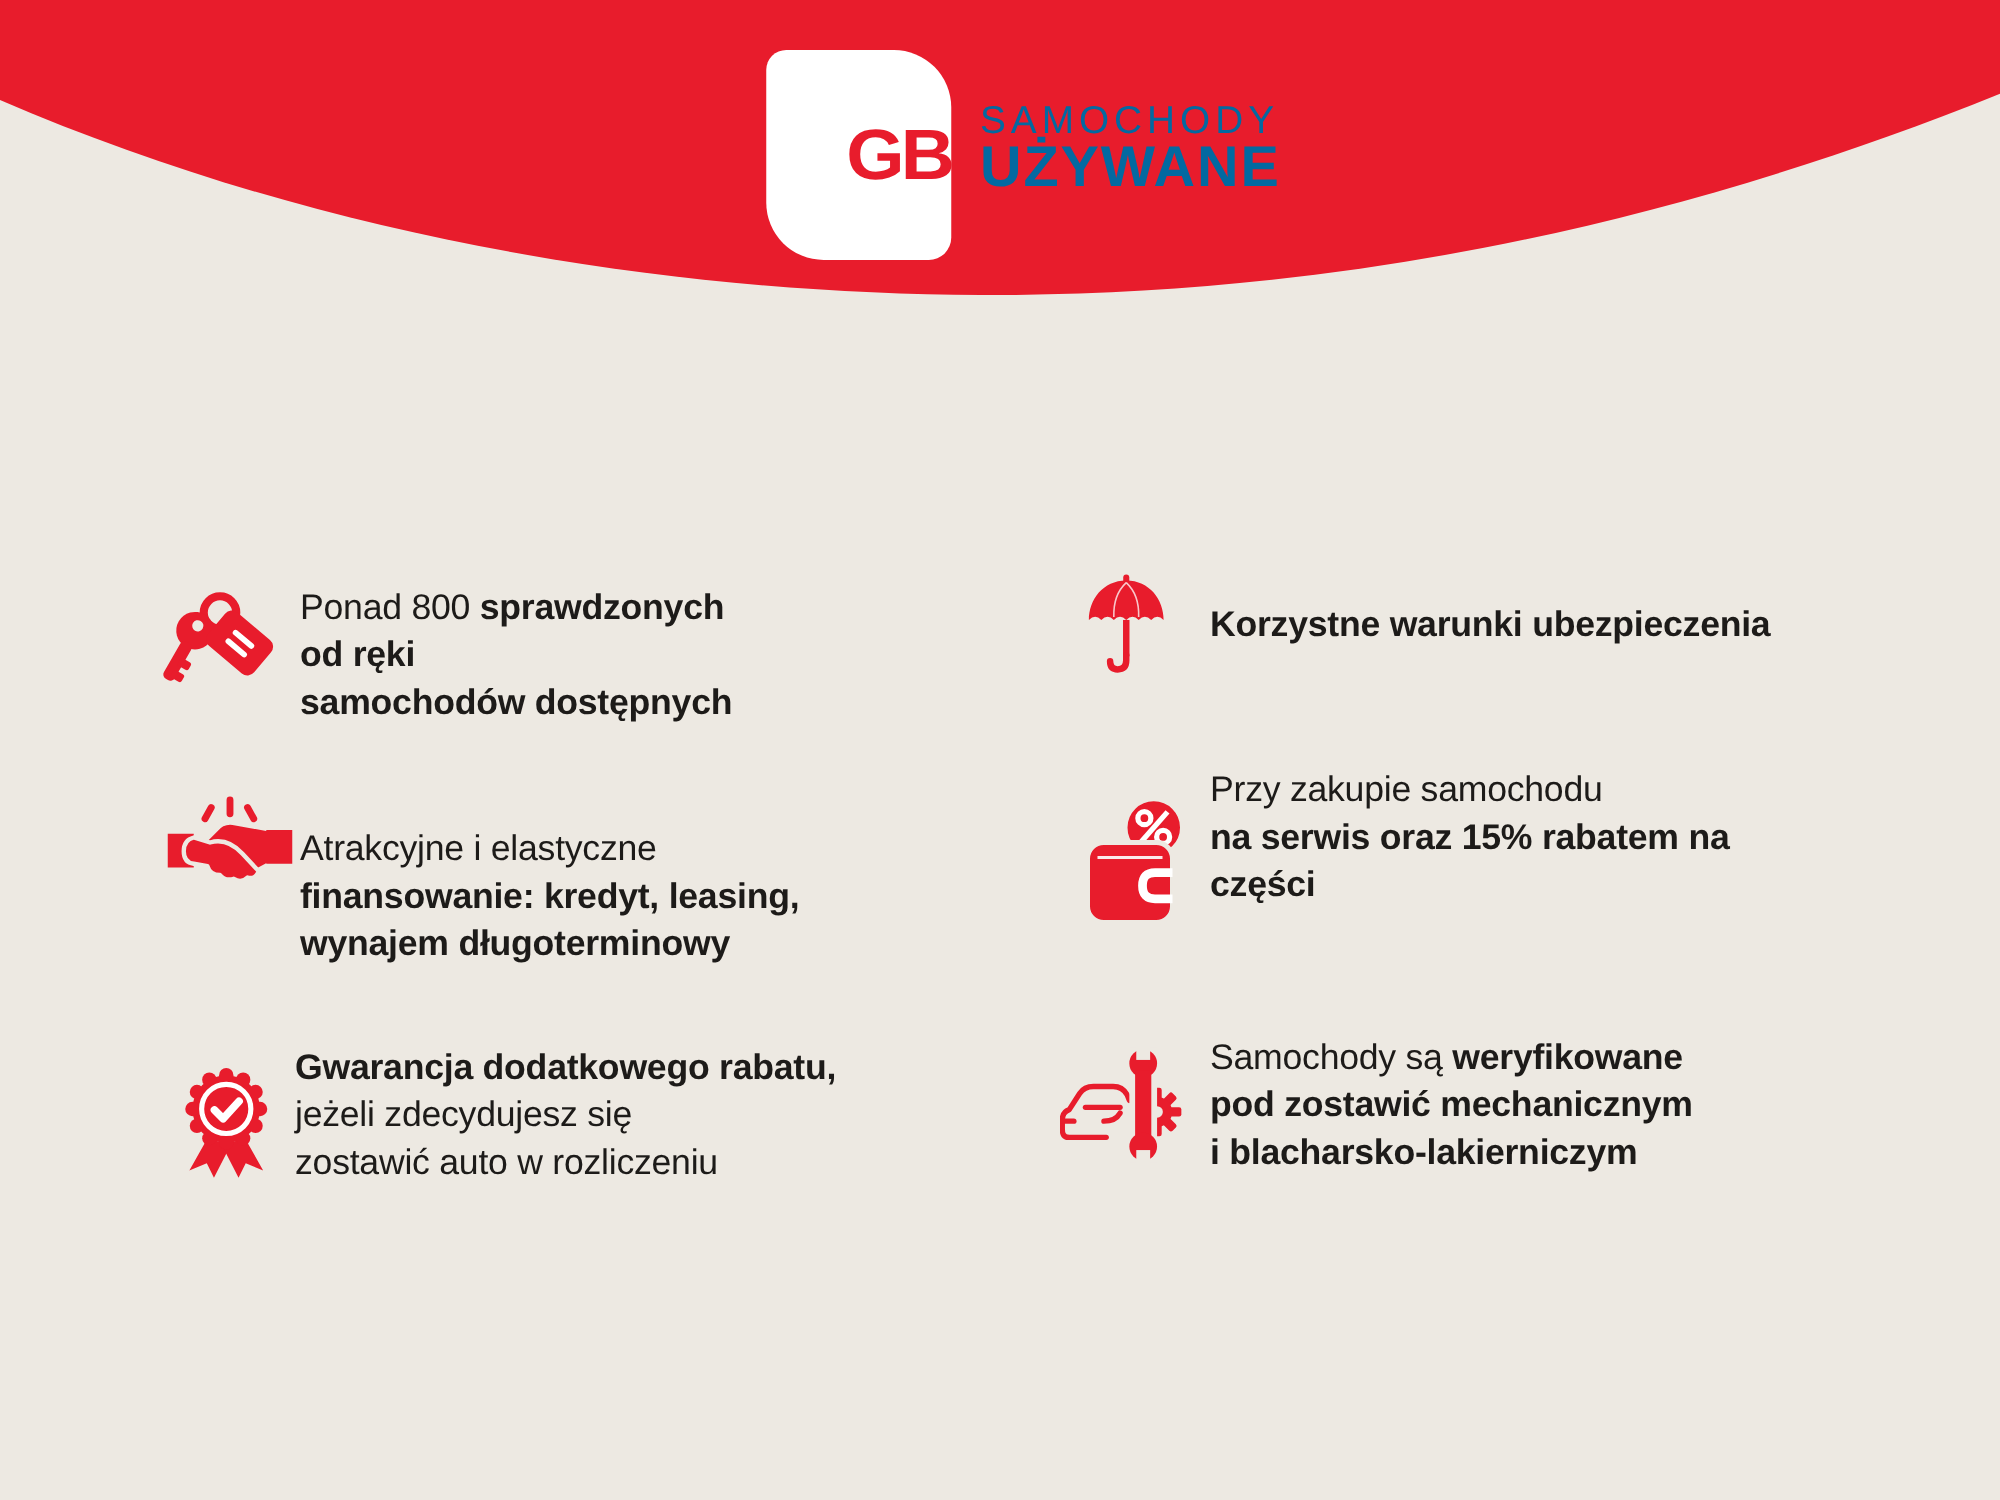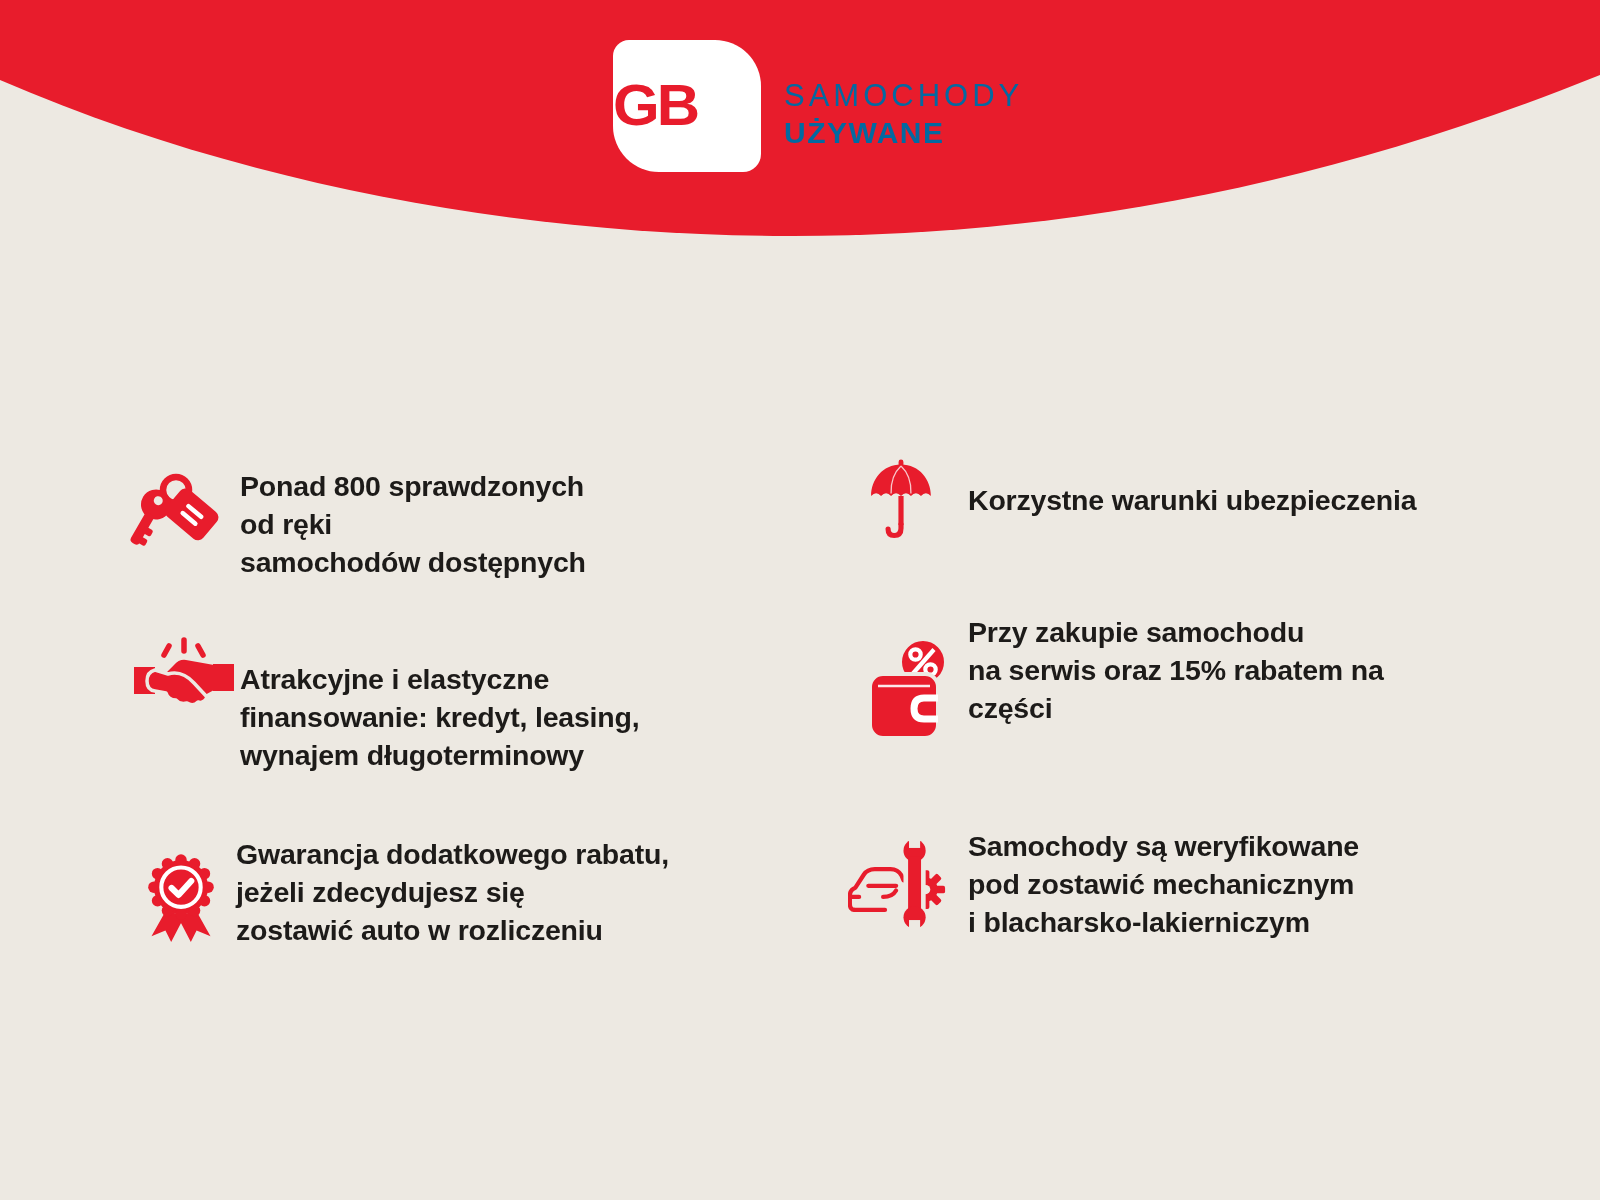--- a/index.html
+++ b/index.html
@@ -8,38 +8,38 @@
     background:#ede9e2;
     font-family:"Liberation Sans","DejaVu Sans",sans-serif;
     color:#1d1b19;
     -webkit-font-smoothing:antialiased;
   }
   .stage{position:relative;width:1600px;height:1200px;overflow:hidden;}
 
   
   .header-curve{position:absolute;left:0;top:0;width:1600px;height:240px;display:block;}
   .logo-card{
-    position:absolute;left:613px;top:40px;width:148px;height:132px;
+    position:absolute;left:613px;top:40px;width:148px;height:168px;
     background:#ffffff;border-radius:16px 46px 18px 46px;
-    display:flex;align-items:center;justify-content:flex-start;
+    display:flex;align-items:center;justify-content:flex-end;
   }
   .logo-monogram{
     font-size:60px;font-weight:800;letter-spacing:-3px;color:#e81c2c;
     transform:scaleY(.95);line-height:1;
   }
   .brand{position:absolute;left:784px;top:80px;color:#0369a1;}
   .brand-line1{font-size:31px;font-weight:500;letter-spacing:4px;line-height:32px;}
-  .brand-line2{font-size:30px;font-weight:800;letter-spacing:1.5px;line-height:40px;margin-top:1px;}
+  .brand-line2{font-size:46px;font-weight:800;letter-spacing:1.5px;line-height:40px;margin-top:1px;}
 
   
   .icon{position:absolute;}
   .icon svg{width:100%;height:100%;display:block;}
   .ftext{position:absolute;font-size:28.5px;line-height:38px;letter-spacing:-0.2px;}
   .ftext .seg-b{font-weight:700;}
-  .ftext .seg-r{font-weight:700;}
+  .ftext .seg-r{font-weight:400;}
   .fline{white-space:nowrap;}
 
   .l1-icon{left:126px;top:468px;width:96px;height:88px;}
   .l2-icon{left:134px;top:634px;width:100px;height:84px;}
   .l3-icon{left:140px;top:850px;width:82px;height:94px;}
   .r1-icon{left:868px;top:458px;width:66px;height:84px;}
   .r2-icon{left:866px;top:636px;width:88px;height:106px;}
   .r3-icon{left:848px;top:836px;width:98px;height:96px;}
 
   .l1-text{left:240px;top:467px;}

